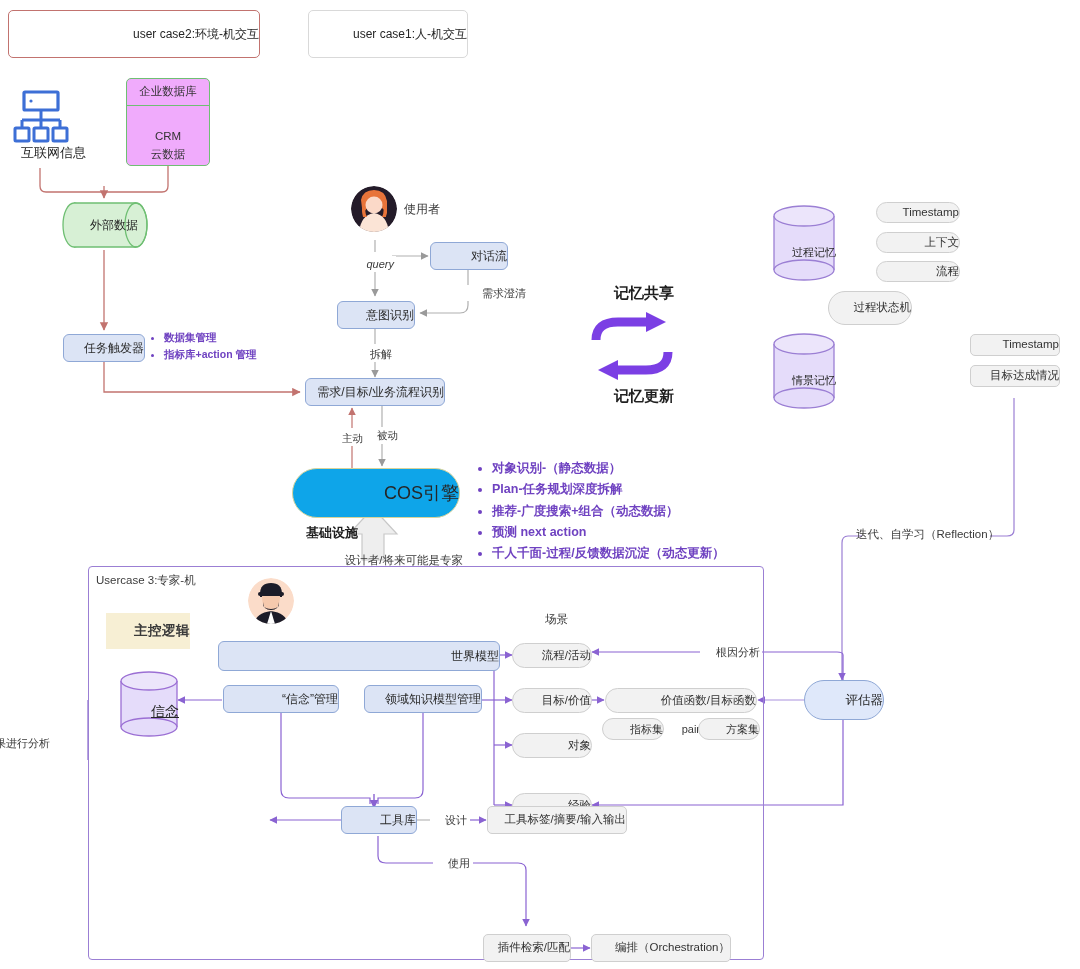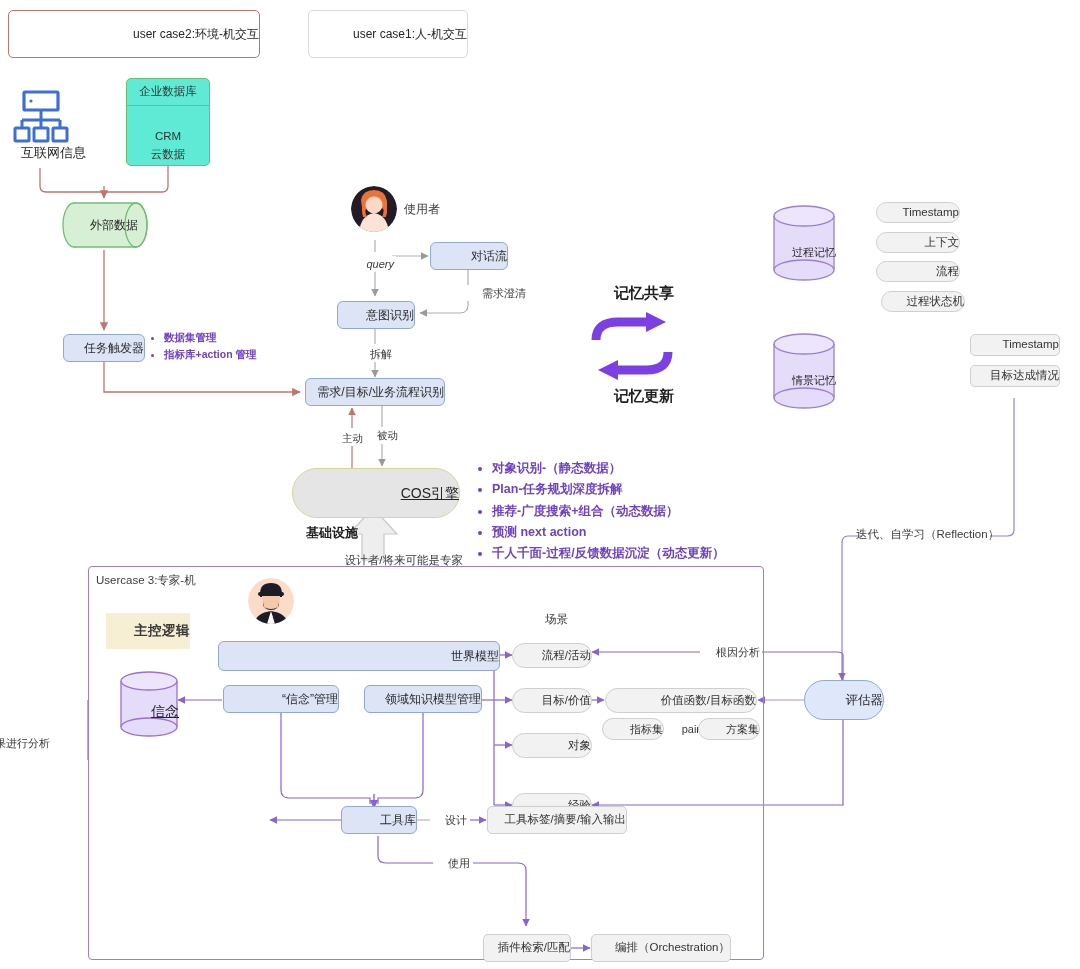--- a/index.html
+++ b/index.html
@@ -6,27 +6,27 @@
   body{width:1080px;height:969px;position:relative;overflow:hidden;
        font-family:"Liberation Sans","DejaVu Sans",sans-serif;color:#262626;}
   #canvas{position:absolute;left:0;top:0;width:1080px;height:969px;}
   .node{position:absolute;box-sizing:border-box;display:flex;align-items:center;
         justify-content:flex-end;text-align:center;line-height:1.35;}
   svg.links{position:absolute;left:0;top:0;width:1080px;height:969px;overflow:visible;}
 
   
   .usecase-red{border:1.4px solid #c2736f;border-radius:5px;background:#fff;font-size:12px;}
   .usecase-grey{border:1.2px solid #d9d9d9;border-radius:5px;background:#fff;font-size:12px;}
-  .green-box{border:1.4px solid #6fbf73;background:#5eead4;border-radius:5px;font-size:12px;color:#333;gap:20px;}
+  .green-box{border:1.4px solid #6fbf73;background:#f0abfc;border-radius:5px;font-size:12px;color:#333;gap:20px;}
   .blue-box{border:1.3px solid #8fa8d6;background:#dce4f5;border-radius:6px;font-size:12px;color:#2b2b2b;}
   .blue-round{border:1.3px solid #8fa8d6;background:#dfe8fa;border-radius:26px;font-size:12.5px;}
   .grey-pill{border:1.1px solid #cfcfcf;background:#f2f2f2;border-radius:18px;font-size:11.5px;color:#333;}
   .grey-rect{border:1.1px solid #cfcfcf;background:#f2f2f2;border-radius:5px;font-size:11.5px;color:#333;}
   .grey-circle{border:1.2px solid #cfcfcf;background:#f2f2f2;border-radius:50%;font-size:12px;color:#333;}
-  .yellow-round{border:1.3px solid #d8d49a;background:#e5e5e5;border-radius:30px;font-size:14px;text-decoration:underline;}
+  .yellow-round{border:1.3px solid #d8d49a;background:#0ea5e9;border-radius:30px;font-size:18px;}
   .sticky{background:#f7efd4;font-size:13.5px;color:#3a3a3a;font-weight:600;letter-spacing:.5px;}
   .plain-label{font-size:12px;color:#3a3a3a;background:transparent;}
   .bold-label{font-size:15px;font-weight:700;color:#1f1f1f;}
   .purple-bullets{font-size:12.5px;color:#6f42c1;font-weight:700;text-align:left;
                   align-items:flex-start;justify-content:flex-start;line-height:1.62;}
   .purple-bullets ul{margin:0;padding-left:14px;}
   .purple-bullets li{margin:0 0 1px 0;}
   .frame{border:1.4px solid #9b7fd4;border-radius:4px;background:transparent;}
   .cyl{position:absolute;}
   .avatar{position:absolute;border-radius:50%;overflow:hidden;}
@@ -282,21 +282,21 @@
 
   <div class="node grey-pill" style="left:876px;top:202px;width:84px;height:21px;">
     <span>Timestamp</span>
   </div>
   <div class="node grey-pill" style="left:876px;top:232px;width:84px;height:21px;">
     <span>上下文</span>
   </div>
   <div class="node grey-pill" style="left:876px;top:261px;width:84px;height:21px;">
     <span>流程</span>
   </div>
-  <div class="node grey-pill" style="left:881px;top:291px;width:84px;height:21px;">
+  <div class="node grey-pill" style="left:828px;top:291px;width:84px;height:34px;">
     <span>过程状态机</span>
   </div>
 
   <div class="node grey-rect" style="left:970px;top:334px;width:90px;height:22px;">
     <span>Timestamp</span>
   </div>
   <div class="node grey-rect" style="left:970px;top:365px;width:90px;height:22px;">
     <span>目标达成情况</span>
   </div>
 

